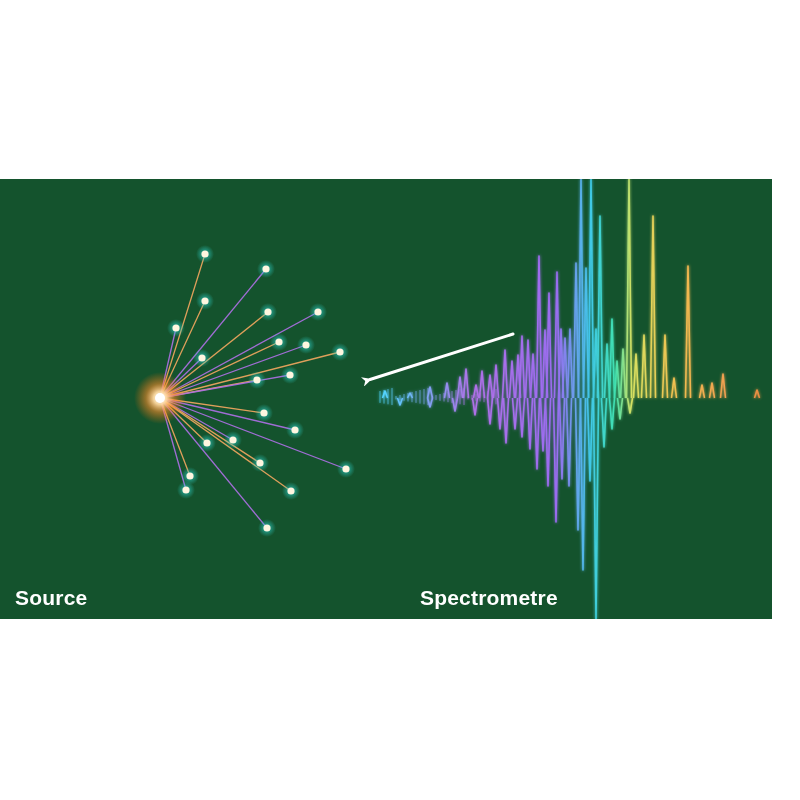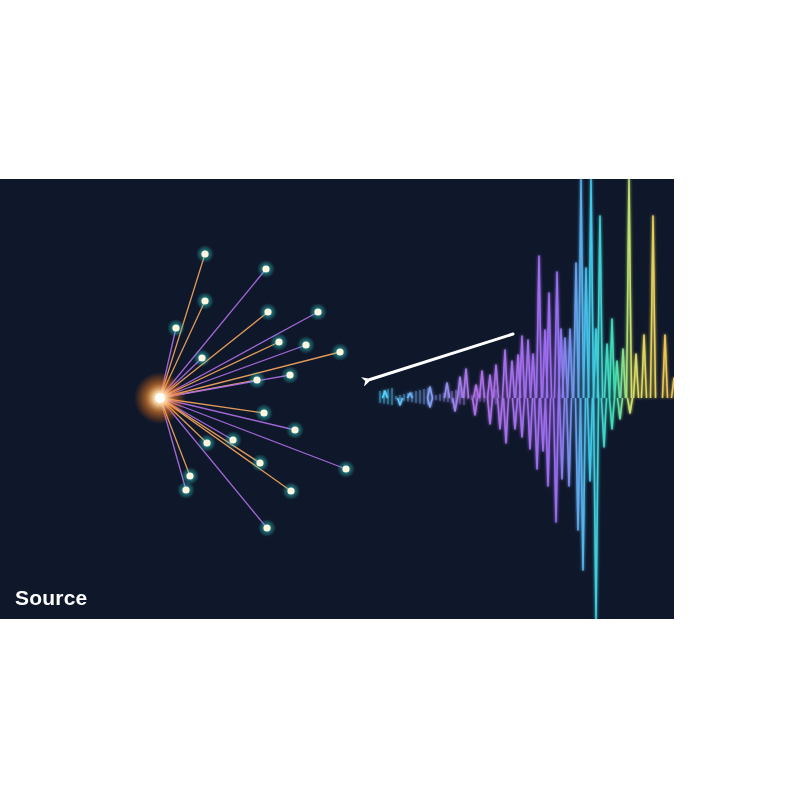--- a/index.html
+++ b/index.html
@@ -1,17 +1,17 @@
 <!DOCTYPE html>
 <html><head>
   <meta charset="utf-8">
   <style>
     html, body { margin: 0; padding: 0; background: #ffffff; }
     body { width: 800px; height: 800px; position: relative; overflow: hidden; font-family: "Liberation Sans", sans-serif; }
-    .panel { position: absolute; left: 0; top: 179px; width: 674px; height: 440px; background: #0f172a; overflow: hidden; }
+    .panel { position: absolute; left: 0; top: 179px; width: 772px; height: 440px; background: #14532d; overflow: hidden; }
     .panel svg { position: absolute; left: 0; top: 0; width: 800px; height: 440px; }
     .label { position: absolute; color: #ffffff; font-family: "Liberation Sans", sans-serif; font-weight: bold; font-size: 21px; letter-spacing: 0.2px; }
     .label-source { left: 15px; top: 407px; }
     .label-spec { left: 420px; top: 407px; }
   </style>
 </head>
 <body>
 
 <div class="panel">
   <svg id="diagram-svg" viewBox="0 0 800 440" xmlns="http://www.w3.org/2000/svg">
@@ -224,13 +224,14 @@
         <circle cx="291" cy="312" r="9" fill="url(#dotGlow)"></circle>
         <circle cx="291" cy="312" r="3.6" fill="#fff6e0"></circle>
         <circle cx="267" cy="349" r="9" fill="url(#dotGlow)"></circle>
         <circle cx="267" cy="349" r="3.6" fill="#fff6e0"></circle>
       </g>
     <circle id="src-glow" r="26" fill="url(#srcGlow)" cx="160" cy="219"></circle>
     <circle id="src-core" r="5" fill="#ffffff" cx="160" cy="219"></circle>
     <line id="arrow" stroke="#ffffff" stroke-width="3" stroke-linecap="round" marker-end="url(#arrowHead)" x1="513" y1="155" x2="370" y2="200.5"></line>
   </svg>
   <div class="label label-source">Source</div>
+  <div class="label label-spec">Spectrometre</div>
 </div>
 
 </body></html>

